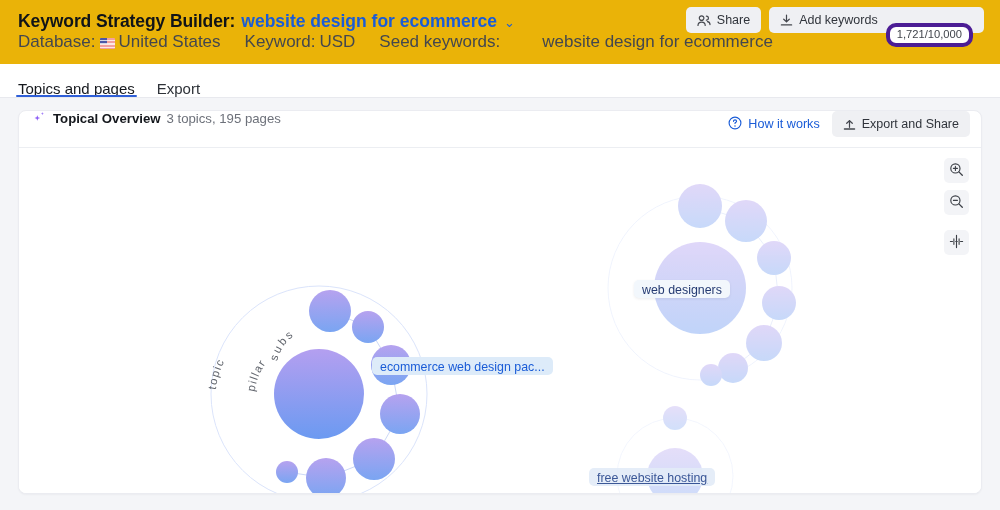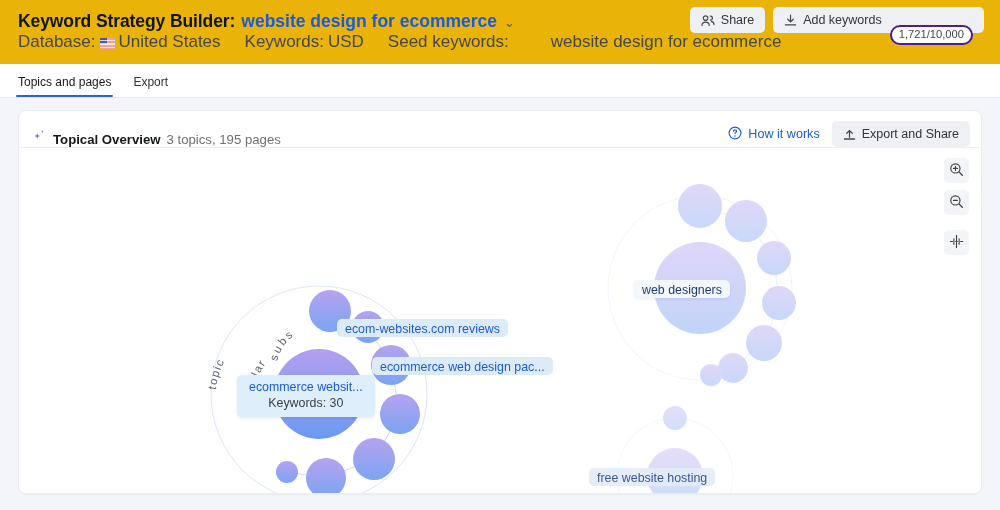--- a/index.html
+++ b/index.html
@@ -92,44 +92,43 @@
     font-family: "Liberation Sans", sans-serif;
     font-size: 12.5px;
     color: #30343b;
     cursor: pointer;
     white-space: nowrap;
   }
   .btn svg { display: block; }
   .pill-count {
     display: inline-block;
     background: #ffffff;
-    border: 2px solid #4c1d95;
+    border: 4px solid #4c1d95;
     border-radius: 10px;
     padding: 1px 7px 2px;
     font-size: 11.2px;
     color: #42464d;
     margin-left: 2px;
     line-height: 13px;
     margin-top: 29px;
   }
 
   
   .tabs-bar {
     background: #ffffff;
     height: 34px;
     padding: 0 18px;
     display: flex;
     align-items: flex-end;
     gap: 22px;
     border-bottom: 1px solid #e8e9ee;
   }
   .tab {
-    font-size: 12px;
+    font-size: 15px;
     color: #2e3238;
-    padding-bottom: 8px;
     cursor: pointer;
     position: relative;
   }
   .tab.active { font-weight: normal; color: #15181d; }
   .tab.active::after {
     content: "";
     position: absolute;
     left: -2px; right: -2px; bottom: 0;
     height: 2.5px;
     background: #2f5fd8;
@@ -143,21 +142,21 @@
     width: 964px; height: 384px;
     background: #ffffff;
     border-radius: 8px;
     border: 1px solid #ebecf1;
     box-shadow: 0 1px 2px rgba(20,24,40,.04);
     overflow: hidden;
   }
   .card-head {
     height: 37px;
     display: flex;
-    align-items: flex-end;
+    align-items: flex-start;
     padding: 0 12px 0 14px;
     border-bottom: 1px solid #eceef2;
     position: relative;
   }
   .sparkle { margin-right: 7px; display: block; }
   .card-title {
     font-size: 13.2px;
     font-weight: bold;
     color: #15181d;
   }
@@ -219,21 +218,21 @@
     background: #ddebf9;
     border-radius: 5px;
     padding: 3px 8px 0;
     font-size: 12.4px;
     color: #1a5cd7;
     white-space: nowrap;
     z-index: 20;
     cursor: pointer;
     line-height: 15px;
   }
-  .blabel.faded { background: #e3ecf8; color: #2c4a8f; opacity: .92; }
+  .blabel.faded { background: #e3ecf8; color: #2c4a8f; opacity: .92; text-decoration: underline; }
   .blabel.tooltip {
     background: #dfeefb;
     box-shadow: 0 1px 3px rgba(20,24,40,.10);
     text-align: center;
     padding: 5px 12px 6px;
     z-index: 25;
   }
   .blabel.tooltip .kw {
     display: block;
     color: #3b3f46;
@@ -256,21 +255,21 @@
     <span class="title-caret">⌄</span>
   </div>
 
   <div class="meta-row">
     <span class="meta-item">
       <span>Database:</span>
       <span class="flag"></span>
       <span>United States</span>
     </span>
     <span class="meta-item">
-      <span>Keywords:</span>
+      <span>Keyword:</span>
       <span>USD</span>
     </span>
     <span class="meta-item">
       <span>Seed keywords:</span>
       <span>website design for ecommerce</span>
     </span>
   </div>
 
   <div class="header-actions">
     <button class="btn">
@@ -412,28 +411,23 @@
       </g>
 
       <g opacity="0.34">
         <circle cx="656" cy="328" r="58" fill="none" stroke="#dbe4fb" stroke-width="1"></circle>
         <circle cx="656" cy="328" r="28" fill="url(#bgrad)"></circle>
         <circle cx="656" cy="270" r="12" fill="url(#bgradSoft)"></circle>
       </g>
     </svg>
 
 
-    <div class="blabel" style="left:318px; top:171px;">ecom-websites.com reviews</div>
 
     <div class="blabel" style="left:353px; top:209px;">ecommerce web design pac...</div>
 
-    <div class="blabel tooltip" style="left:218px; top:227px;">
-      <span>ecommerce websit...</span>
-      <span class="kw">Keywords: 30</span>
-    </div>
 
     <div class="blabel white-bg" style="left:615px; top:132px;">web designers</div>
 
     <div class="blabel faded" style="left:570px; top:320px;">free website hosting</div>
 
     <div class="view-controls">
       <button class="vc-btn">
         <span>
           <svg width="15" height="15" viewBox="0 0 15 15" fill="none">
             <circle cx="6.4" cy="6.4" r="4.6" stroke="#3b3f46" stroke-width="1.15"></circle>

